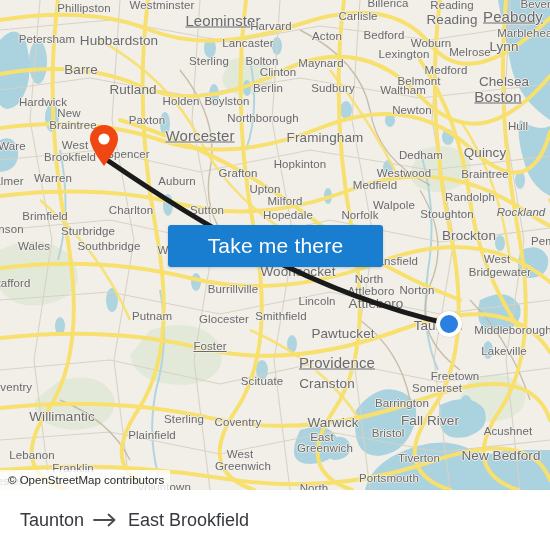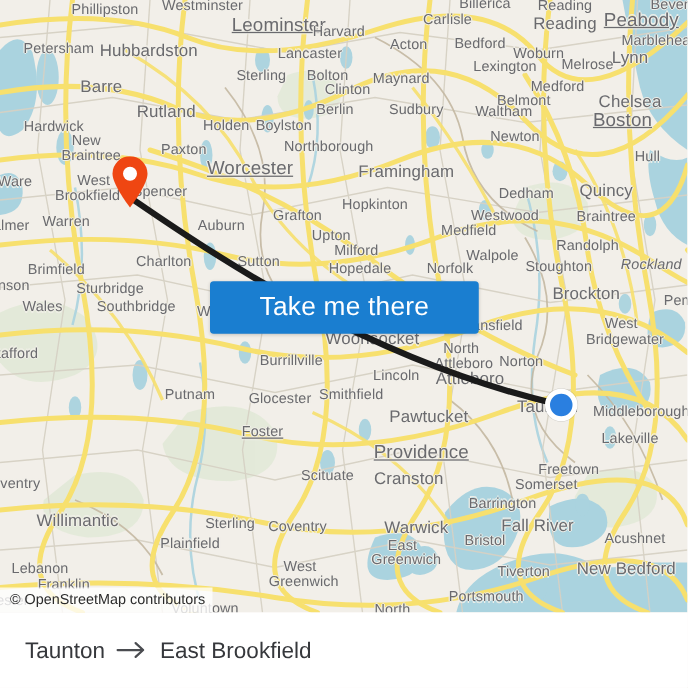--- a/index.html
+++ b/index.html
@@ -394,21 +394,21 @@
         <div class="map-label sz-m" style="left: 388px; top: 433px;">Bristol</div>
         <div class="map-label sz-m" style="left: 152px; top: 435px;">Plainfield</div>
         <div class="map-label sz-m" style="left: 508px; top: 431px;">Acushnet</div>
         <div class="map-label sz-m" style="left: 322px; top: 437px;">East</div>
         <div class="map-label sz-m" style="left: 325px; top: 448px;">Greenwich</div>
         <div class="map-label sz-m" style="left: 32px; top: 455px;">Lebanon</div>
         <div class="map-label sz-m" style="left: 240px; top: 454px;">West</div>
         <div class="map-label sz-m" style="left: 243px; top: 466px;">Greenwich</div>
         <div class="map-label sz-m" style="left: 419px; top: 458px;">Tiverton</div>
         <div class="map-label sz-l" style="left: 501px; top: 455px;">New Bedford</div>
-        <div class="map-label sz-m" style="left: 51px; top: 468px;">Franklin</div>
+        <div class="map-label sz-m" style="left: 73px; top: 468px;">Franklin</div>
         <div class="map-label sz-m" style="left: 164px; top: 487px;">Voluntown</div>
         <div class="map-label sz-m" style="left: 389px; top: 478px;">Portsmouth</div>
         <div class="map-label sz-m" style="left: 314px; top: 488px;">North</div>
         <div class="map-label sz-m" style="left: 10px; top: 481px;">ester</div>
       </div>
 
     <svg id="route-layer" viewBox="0 0 550 490">
       <path id="route-path" d="M107 160 C 180 210, 300 290, 449 324" fill="none" stroke="#1a1a1a" stroke-width="5" stroke-linecap="round"></path>
     </svg>
 

